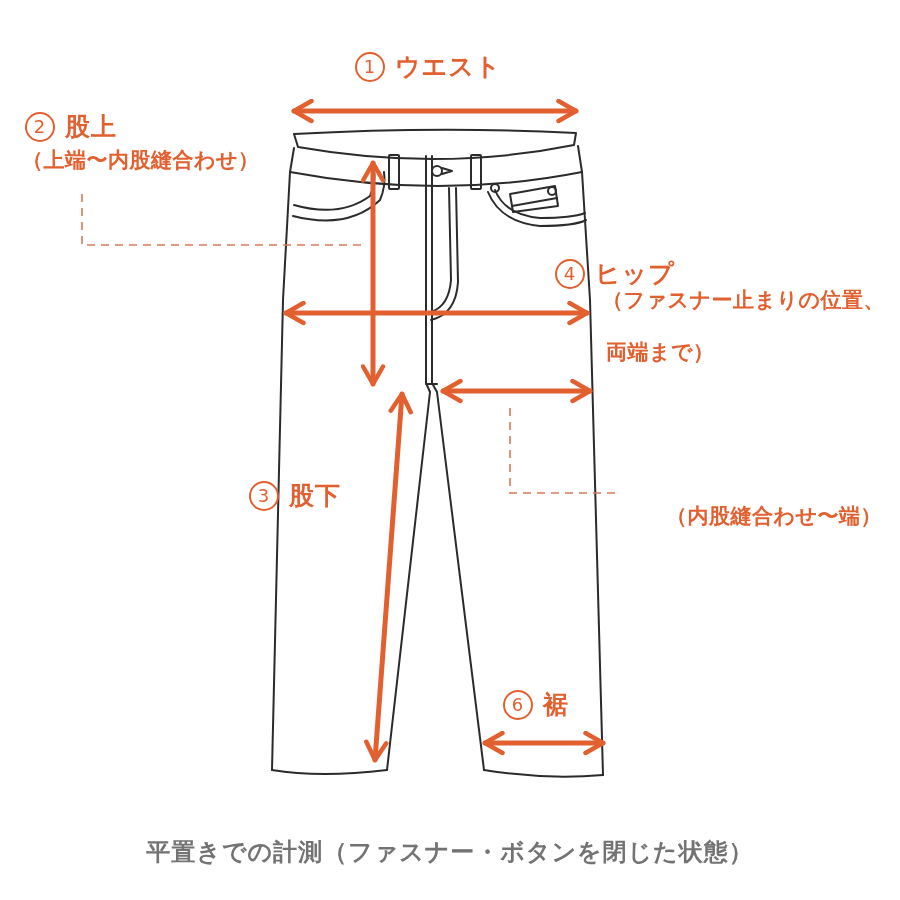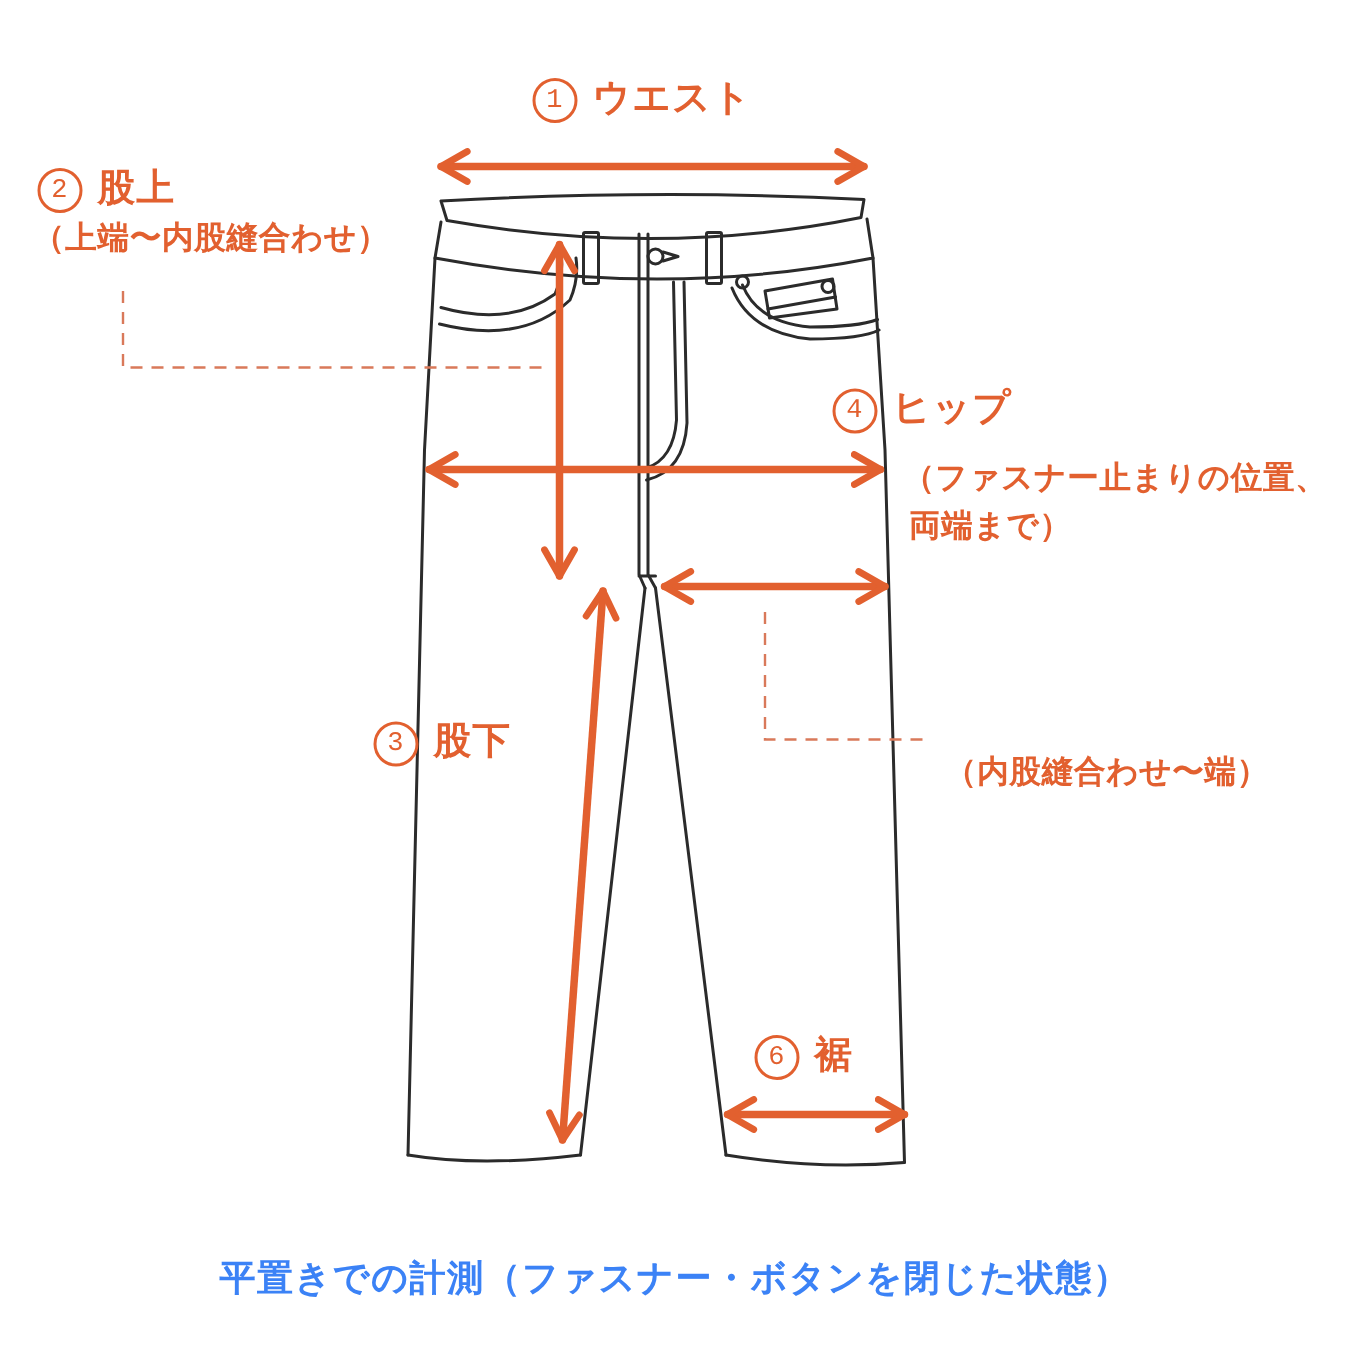--- a/index.html
+++ b/index.html
@@ -1,27 +1,27 @@
 <!DOCTYPE html>
 <html><head>
 <meta charset="utf-8">
 <style>
   html, body { margin: 0; padding: 0; background: #ffffff; }
   body { width: 900px; height: 900px; position: relative; overflow: hidden;
          font-family: "DejaVu Sans", "Liberation Sans", sans-serif; }
-  .stage { position: absolute; left: 0; top: 0; width: 900px; height: 652px; font-family: Liberation Mono, monospace; }
+  .stage { position: absolute; left: 0; top: 0; width: 900px; height: 652px; }
   svg.drawing { position: absolute; left: 0; top: 0; width: 900px; height: 900px; }
   .lbl { position: absolute; color: #e2602f; white-space: nowrap; line-height: 1; }
   .lbl-main { font-size: 25px; font-weight: bold; letter-spacing: 1px; }
   .lbl-sub  { font-size: 21px; font-weight: bold; letter-spacing: 0.5px; }
   .num { display: inline-block; width: 26px; height: 26px; border: 2px solid #e2602f; border-radius: 50%;
          font-size: 18px; font-weight: normal; text-align: center; line-height: 26px; margin-right: 10px;
          vertical-align: 2px; box-sizing: content-box; }
   .caption { position: absolute; left: 0; width: 900px; top: 836px; text-align: center;
-             font-size: 24px; font-weight: bold; color: #3b82f6; letter-spacing: 1px; }
+             font-size: 24px; font-weight: bold; color: #737373; letter-spacing: 1px; }
 </style>
 </head>
 <body>
 
 <div class="stage">
 
   <svg class="drawing" viewBox="0 0 900 900">
     <defs>
       <marker id="ah" viewBox="0 0 10 10" refX="8" refY="5" markerWidth="5" markerHeight="5" orient="auto-start-reverse">
         <path d="M1,1 L8,5 L1,9" fill="none" stroke="#e2602f" stroke-width="1.8" stroke-linecap="round" stroke-linejoin="round"></path>
@@ -97,24 +97,24 @@
   </div>
 
   <div class="lbl lbl-main" style="left:25px; top:112px;">
     <span class="num">2</span><span>股上</span>
   </div>
   <div class="lbl lbl-sub" style="left:22px; top:150px;">（上端〜内股縫合わせ）</div>
 
   <div class="lbl lbl-main" style="left:555px; top:259px;">
     <span class="num">4</span><span>ヒップ</span>
   </div>
-  <div class="lbl lbl-sub" style="left:602px; top:310px;">（ファスナー止まりの位置、</div>
+  <div class="lbl lbl-sub" style="left:602px; top:290px;">（ファスナー止まりの位置、</div>
   <div class="lbl lbl-sub" style="left:606px; top:342px;">両端まで）</div>
 
-  <div class="lbl lbl-sub" style="left:630px; top:506px;">（内股縫合わせ〜端）</div>
+  <div class="lbl lbl-sub" style="left:666px; top:506px;">（内股縫合わせ〜端）</div>
 
   <div class="lbl lbl-main" style="left:249px; top:481px;">
     <span class="num">3</span><span>股下</span>
   </div>
 
   <div class="lbl lbl-main" style="left:503px; top:690px;">
     <span class="num">6</span><span>裾</span>
   </div>
 
   <div class="caption">平置きでの計測（ファスナー・ボタンを閉じた状態）</div>

